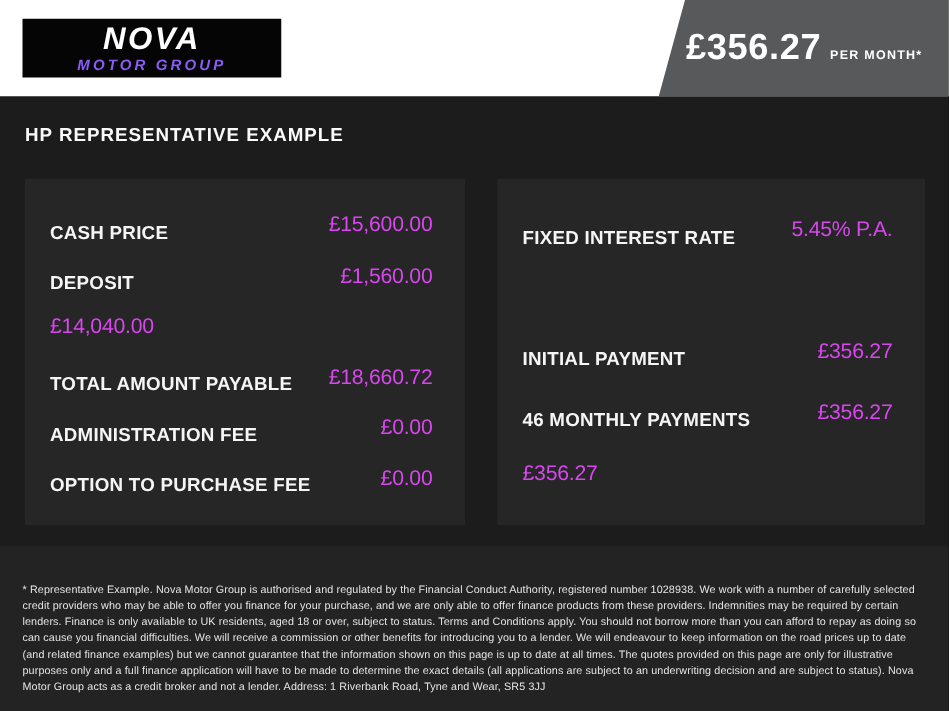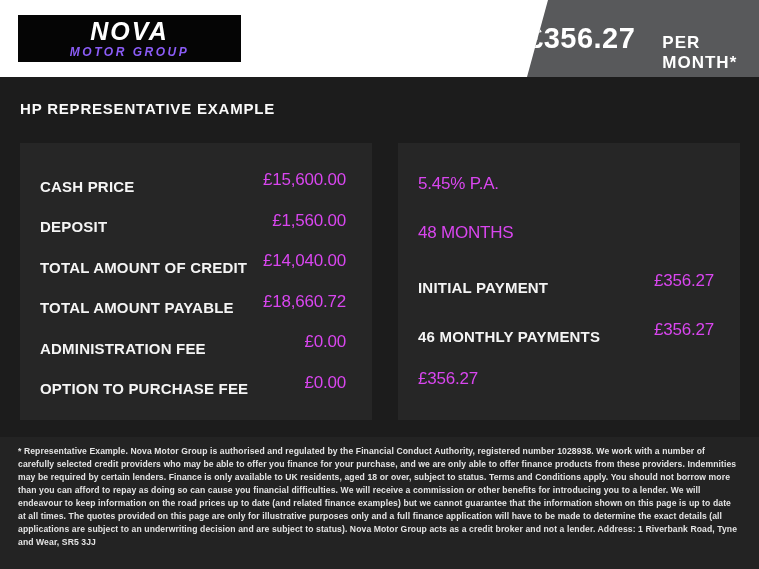--- a/index.html
+++ b/index.html
@@ -4,58 +4,58 @@
 <style>
   html,body{margin:0;padding:0;background:#111;}
   .page{
     position:relative;width:759px;height:569px;overflow:hidden;
     background:#1c1c1c;font-family:"Liberation Sans",sans-serif;
     -webkit-font-smoothing:antialiased;
   }
   
   .header{position:absolute;top:0;left:0;width:759px;height:77px;background:#ffffff;}
   .logo-box{
-    position:absolute;left:18px;top:15px;width:223px;height:47px;background:#050505;
+    position:absolute;left:18px;top:15px;width:207px;height:47px;background:#050505;
     display:flex;flex-direction:column;align-items:center;justify-content:center;line-height:1;
   }
   .logo-line1{
     color:#fff;font-style:italic;font-weight:bold;font-size:25px;letter-spacing:2px;
   }
   .logo-line2{
     color:#8b5cf6;font-style:italic;font-weight:bold;font-size:12px;letter-spacing:2.5px;margin-top:2px;
   }
   .price-banner{
     position:absolute;top:0;right:0;width:232px;height:77px;background:#58595b;
     clip-path:polygon(21px 0,232px 0,232px 77px,0 77px);
     display:flex;align-items:baseline;justify-content:flex-end;padding-right:21px;box-sizing:border-box;
   }
   .price-banner-inner{display:flex;align-items:baseline;margin-top:22px;}
   .price-amount{color:#fff;font-weight:bold;font-size:29px;letter-spacing:0.5px;}
-  .price-suffix{color:#fff;font-weight:bold;font-size:17px;letter-spacing:1px;margin-left:27px;}
+  .price-suffix{color:#fff;font-weight:bold;font-size:10px;letter-spacing:1px;margin-left:7px;}
   
   .section-title{
     position:absolute;top:100px;left:20px;color:#fafafa;
     font-size:15px;font-weight:bold;letter-spacing:0.8px;
   }
   
   .panels{position:absolute;top:143px;left:20px;width:720px;height:277px;display:flex;}
   .panel{background:#262626;box-sizing:border-box;display:flex;flex-direction:column;padding:17px 0;}
   .panel-left{width:352px;margin-right:26px;}
   .panel-right{width:342px;}
   .row{
     flex:1;display:flex;align-items:center;justify-content:space-between;
     padding:0 26px 0 20px;
   }
   .row-label{color:#f5f5f5;font-size:15px;font-weight:bold;letter-spacing:0.2px;white-space:nowrap;margin-top:12px;}
   .row-value{color:#d946ef;font-size:17px;font-weight:normal;letter-spacing:-0.2px;white-space:nowrap;}
   
   .footer{position:absolute;top:437px;left:0;width:759px;height:132px;background:#232323;}
   .disclaimer{
-    position:absolute;top:8px;left:18px;width:722px;
-    color:#e4e4e4;font-size:8.6px;font-weight:bold;line-height:13px;letter-spacing:0.1px;
+    position:absolute;top:28px;left:18px;width:722px;
+    color:#e4e4e4;font-size:8.6px;font-weight:normal;line-height:13px;letter-spacing:0.1px;
   }
 </style>
 </head>
 <body>
 
 <div class="page">
 
   <div class="header">
     <div class="logo-box">
       <span class="logo-line1">NOVA</span>
@@ -76,43 +76,42 @@
     <div class="panel panel-left">
       <div class="row">
         <span class="row-label">CASH PRICE</span>
         <span class="row-value">£15,600.00</span>
       </div>
       <div class="row">
         <span class="row-label">DEPOSIT</span>
         <span class="row-value">£1,560.00</span>
       </div>
       <div class="row">
-        <span class="row-label">TOTAL AMOUNT OF CREDIT</span>
         <span class="row-value">£14,040.00</span>
       </div>
       <div class="row">
         <span class="row-label">TOTAL AMOUNT PAYABLE</span>
         <span class="row-value">£18,660.72</span>
       </div>
       <div class="row">
         <span class="row-label">ADMINISTRATION FEE</span>
         <span class="row-value">£0.00</span>
       </div>
       <div class="row">
         <span class="row-label">OPTION TO PURCHASE FEE</span>
         <span class="row-value">£0.00</span>
       </div>
     </div>
 
     <div class="panel panel-right">
       <div class="row">
+        <span class="row-label">FIXED INTEREST RATE</span>
         <span class="row-value">5.45% P.A.</span>
       </div>
       <div class="row">
-        <span class="row-value">48 MONTHS</span>
       </div>
       <div class="row">
         <span class="row-label">INITIAL PAYMENT</span>
         <span class="row-value">£356.27</span>
       </div>
       <div class="row">
         <span class="row-label">46 MONTHLY PAYMENTS</span>
         <span class="row-value">£356.27</span>
       </div>
       <div class="row">

